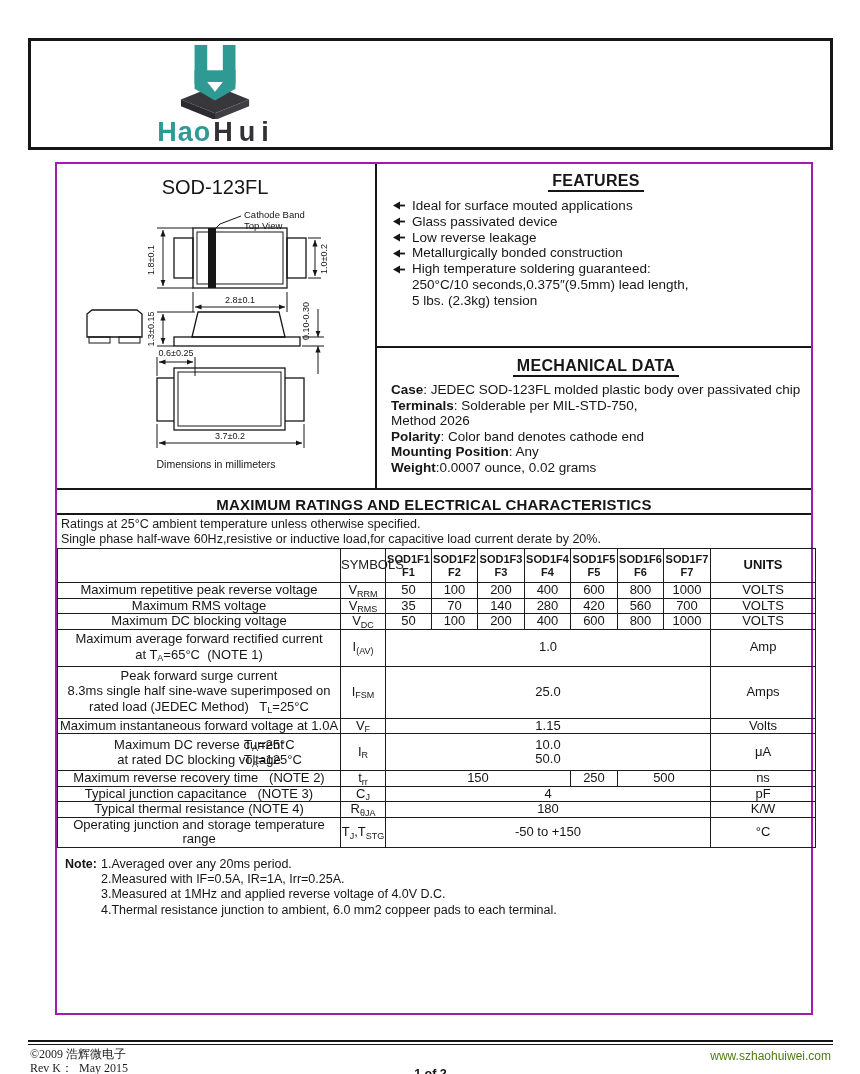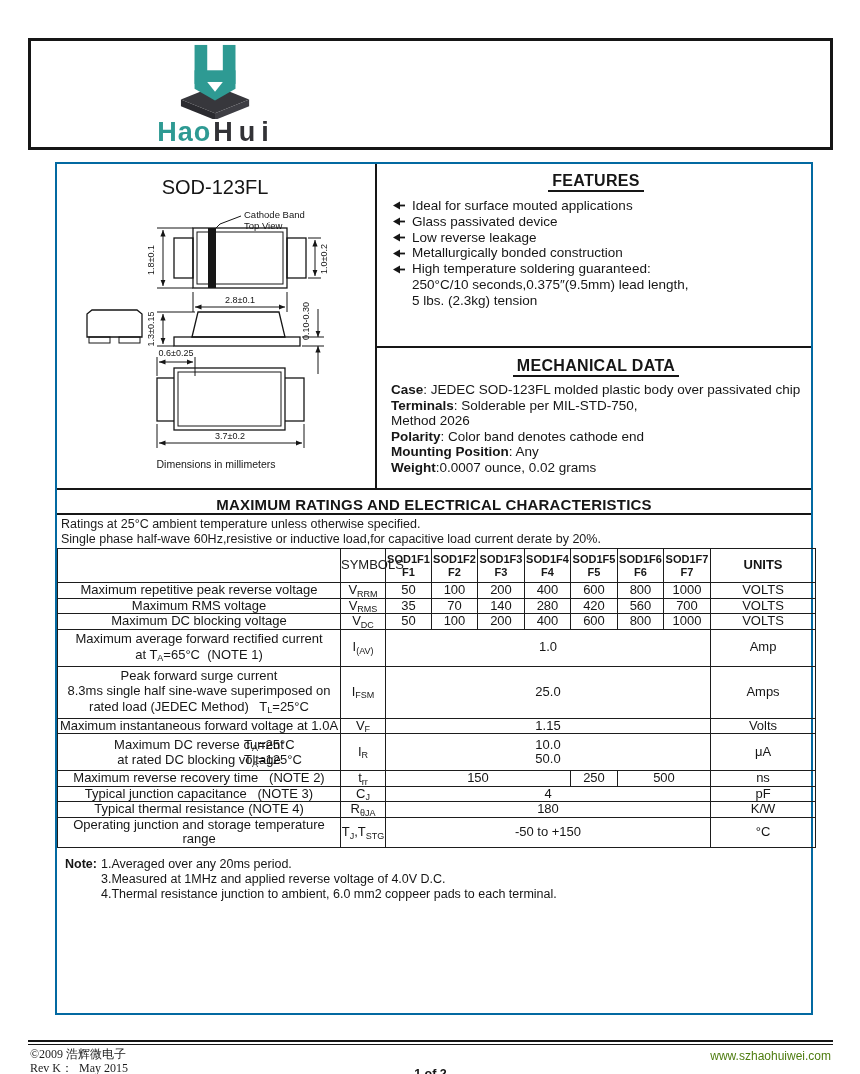--- a/index.html
+++ b/index.html
@@ -15,21 +15,21 @@
   .logo svg { display:block; margin:0 auto; }
   .logo-text { font-size:27px; font-weight:bold; line-height:26px; }
   .logo-teal { color:#2e9a93; letter-spacing:1px; }
   .logo-dark { color:#323236; letter-spacing:6px; margin-left:2px; }
   .header-right { position:absolute; left:424px; top:12px; width:374px; text-align:center; }
   .hr-title { font-size:27px; font-weight:bold; letter-spacing:0.5px; }
   .hr-rule { border-bottom:2px solid #161616; margin:5px 0 9px 0; }
   .hr-sub { font-size:15.5px; font-weight:bold; letter-spacing:0.2px; }
   .hr-spec { font-size:12px; margin-top:8px; display:flex; justify-content:center; gap:26px; color:#222; }
   
-  .main-box { position:absolute; left:55px; top:162px; width:758px; height:853px; border:2px solid #0369a1; }
+  .main-box { position:absolute; left:55px; top:162px; width:758px; height:853px; border:2px solid #a21caf; }
   .top-section { display:flex; height:326px; border-bottom:2px solid #161616; }
   .drawing-panel { width:320px; border-right:2px solid #161616; position:relative; flex:none; }
   .right-panel { flex:1; }
   .features-sec { height:184px; border-bottom:2px solid #161616; padding:8px 12px 0 16px; }
   .sec-title { text-align:center; font-size:16px; font-weight:bold; letter-spacing:0.3px; }
   .sec-title span { border-bottom:2px solid #161616; padding:0 4px 1px 4px; }
   .feat-list { margin-top:8px; font-size:13.5px; line-height:15.8px; }
   .feat-item { display:flex; align-items:center; }
   .feat-item svg { flex:none; margin-right:6px; }
   .feat-cont { padding-left:19px; }
@@ -370,20 +370,21 @@
       <td colspan="7">-50 to +150</td>
       <td>°C</td>
     </tr>
   </tbody>
     </table>
 
   <div class="notes">
     <span class="notes-label">Note:</span>
     <div>
       <div>1.Averaged over any 20ms period.</div>
+      <div>2.Measured with IF=0.5A, IR=1A, Irr=0.25A.</div>
       <div>3.Measured at 1MHz and applied reverse voltage of 4.0V D.C.</div>
       <div>4.Thermal resistance junction to ambient, 6.0 mm2 coppeer pads to each terminal.</div>
     </div>
   </div>
 </div>
 
 <div class="footer-rule"></div>
 <div class="footer">
   <div class="footer-left">
     <div>©2009 浩辉微电子</div>

